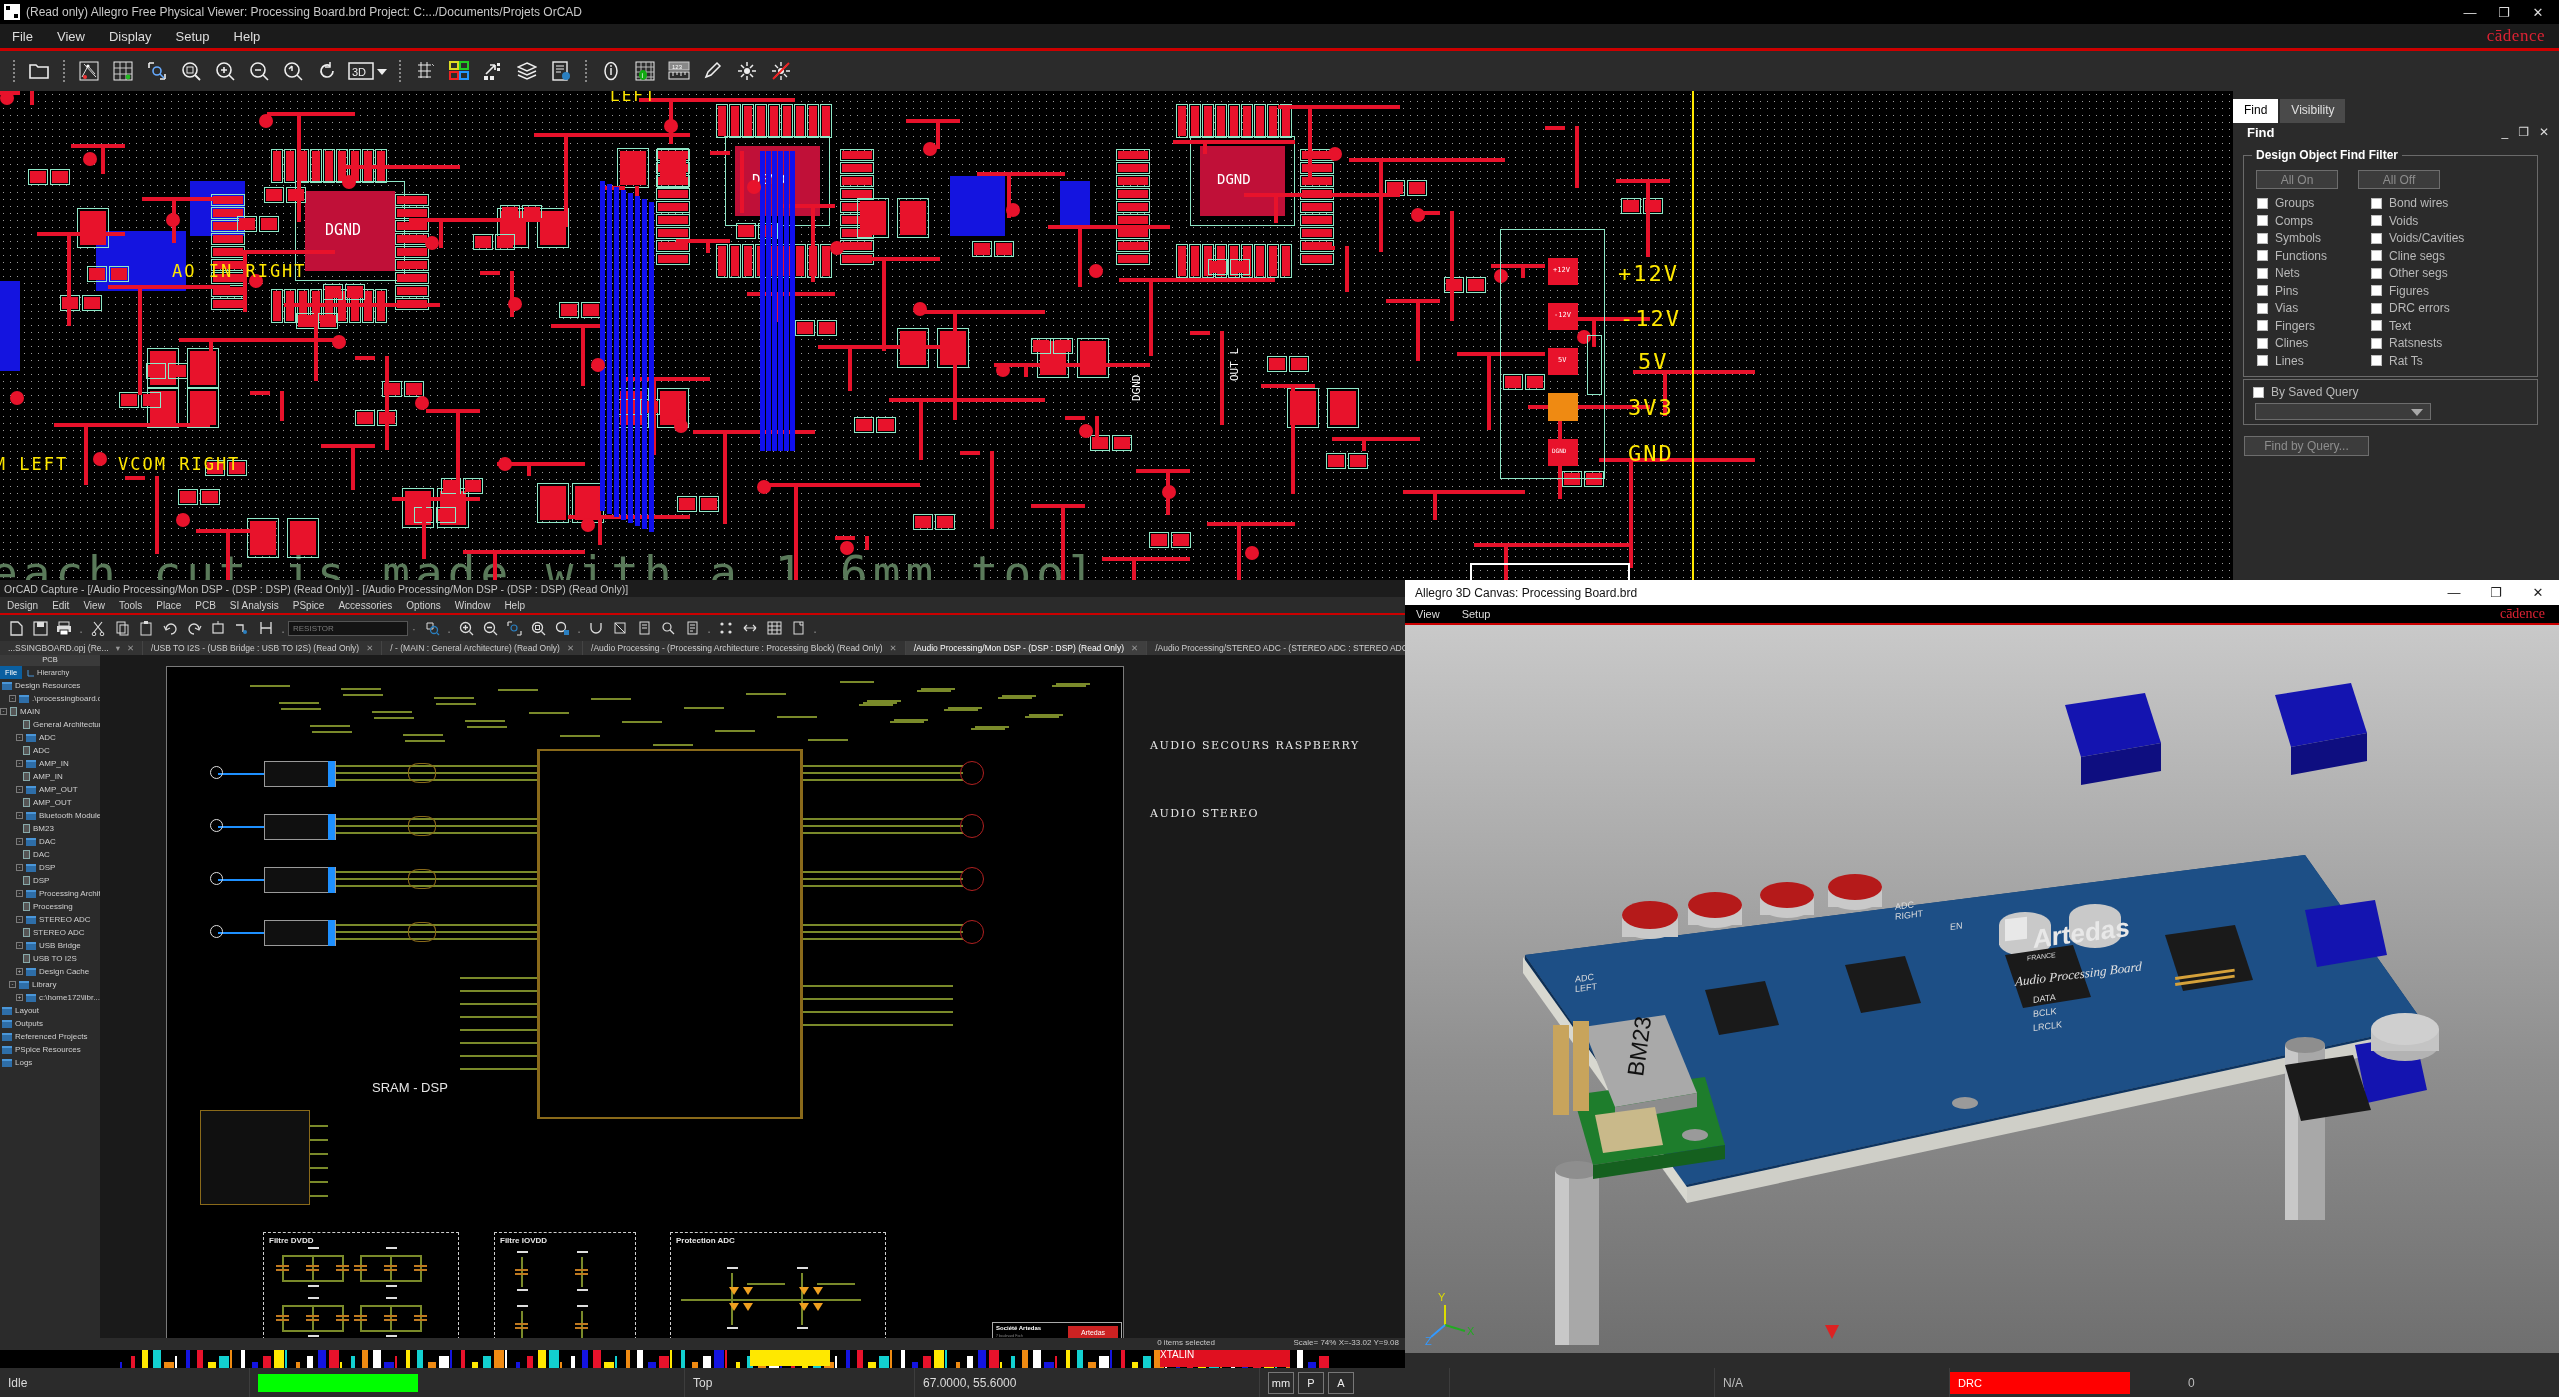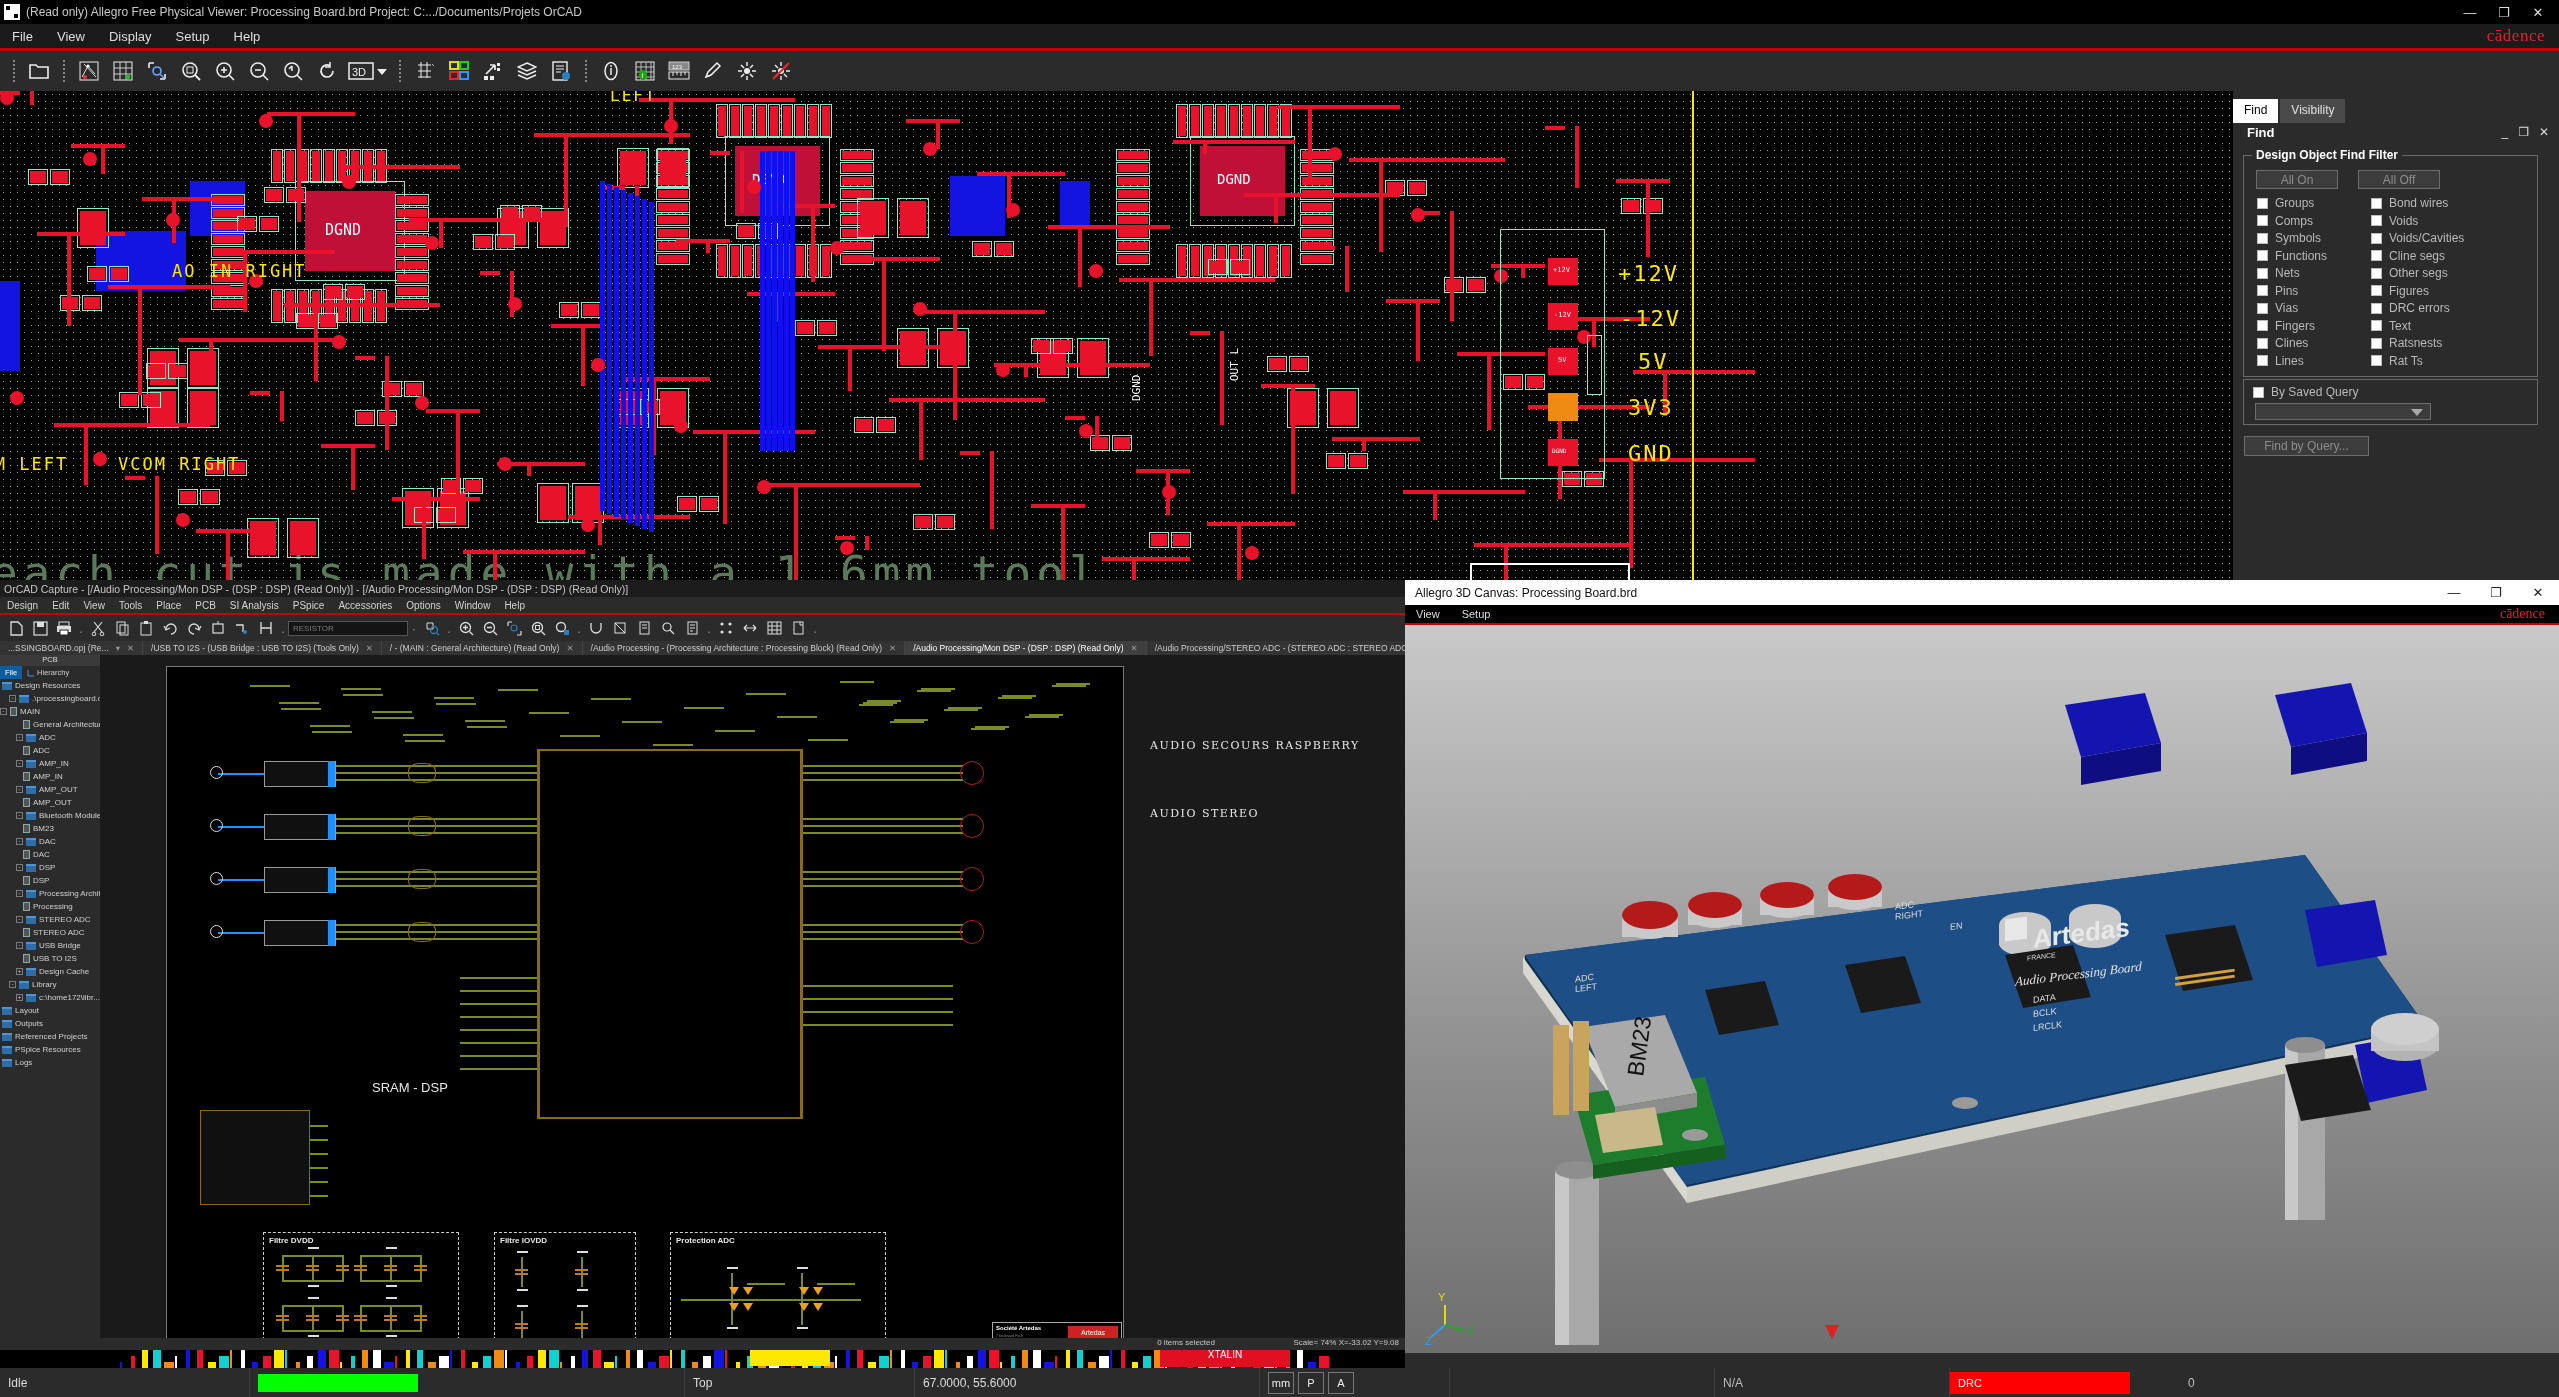--- a/index.html
+++ b/index.html
@@ -1298,21 +1298,21 @@
     <div class="octb" style="width:6px;color:#888">.</div>
   </div>
 
   <div class="oc-tabs" id="octabs">
       <div class="oc-tab">
         <span>...SSINGBOARD.opj (Re...</span>
         <span class="x">▾</span>
         <span class="x">✕</span>
       </div>
       <div class="oc-tab">
-        <span>/USB TO I2S - (USB Bridge : USB TO I2S) (Tools Only)</span>
+        <span>/USB TO I2S - (USB Bridge : USB TO I2S) (Read Only)</span>
         <span class="x">✕</span>
       </div>
       <div class="oc-tab">
         <span>/ - (MAIN : General Architecture) (Read Only)</span>
         <span class="x">✕</span>
       </div>
       <div class="oc-tab">
         <span>/Audio Processing - (Processing Architecture : Processing Block) (Read Only)</span>
         <span class="x">✕</span>
       </div>
@@ -2009,21 +2009,21 @@
       <div style="position: absolute; left: 1231px; top: 8px; width: 4px; height: 12px; background: rgb(255, 255, 255);"></div>
       <div style="position: absolute; left: 1242px; top: 2px; width: 6px; height: 18px; background: rgb(20, 20, 224);"></div>
       <div style="position: absolute; left: 1253px; top: -4px; width: 8px; height: 24px; background: rgb(232, 18, 43);"></div>
       <div style="position: absolute; left: 1264px; top: 14px; width: 10px; height: 6px; background: rgb(255, 232, 0);"></div>
       <div style="position: absolute; left: 1275px; top: 8px; width: 2px; height: 12px; background: rgb(18, 208, 208);"></div>
       <div style="position: absolute; left: 1286px; top: 2px; width: 4px; height: 18px; background: rgb(239, 138, 18);"></div>
       <div style="position: absolute; left: 1297px; top: -4px; width: 6px; height: 24px; background: rgb(255, 255, 255);"></div>
       <div style="position: absolute; left: 1308px; top: 14px; width: 8px; height: 6px; background: rgb(20, 20, 224);"></div>
       <div style="position: absolute; left: 1319px; top: 8px; width: 10px; height: 12px; background: rgb(232, 18, 43);"></div>
       <div style="position: absolute; left: 750px; top: 2px; width: 80px; height: 16px; background: rgb(255, 232, 0);"></div>
-      <div style="position: absolute; left: 1160px; top: 1px; width: 130px; height: 18px; background: rgb(224, 16, 32); color: rgb(255, 255, 255); font-size: 10px; text-align: center;">XTALIN</div>
+      <div style="position: absolute; left: 1160px; top: 1px; width: 130px; height: 18px; background: rgb(224, 16, 32); color: rgb(255, 255, 255); font-size: 10px; ">XTALIN</div>
     </div>
 </div>
 <div style="position:absolute;left:0;top:1338px;width:1405px;height:12px;background:#2b2b2b;">
   <div style="position:absolute;right:190px;top:0;color:#c8c8c8;font-size:8px;">0 items selected</div>
   <div style="position:absolute;right:6px;top:0;color:#c8c8c8;font-size:8px;">Scale= 74%   X=-33.02  Y=9.08</div>
 </div>
 
 <div class="sbar">
   <div class="sbcell" style="width:250px;">Idle</div>
   <div class="sbcell" style="width:435px;">

